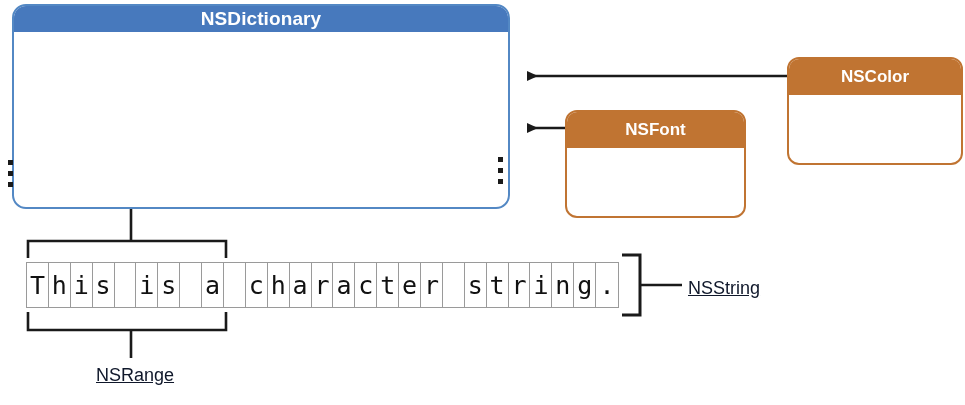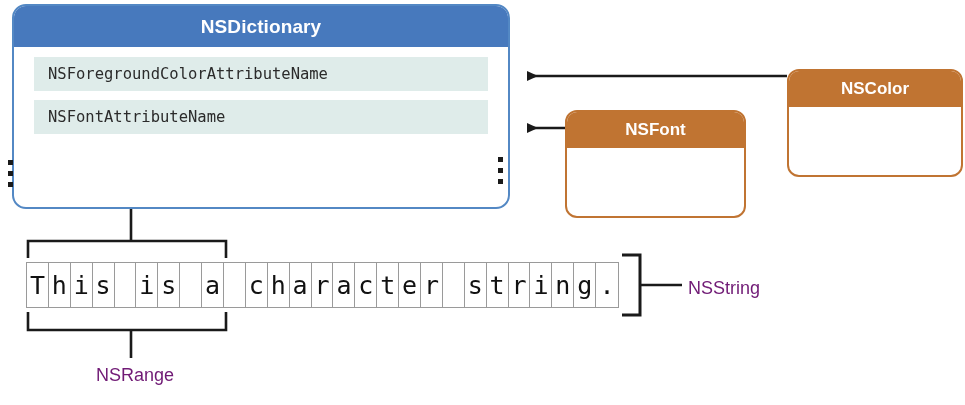--- a/index.html
+++ b/index.html
@@ -25,21 +25,21 @@
     top: 4px;
     width: 498px;
     height: 205px;
     border: 2px solid #5388c4;
     border-radius: 14px;
     background: #ffffff;
     box-sizing: border-box;
     overflow: hidden;
   }
   .dict-header {
-    height: 41px;
+    height: 26px;
     background: #4779bd;
     display: flex;
     align-items: center;
     justify-content: center;
   }
   .dict-header-title {
     color: #ffffff;
     font-size: 19px;
     font-weight: bold;
     letter-spacing: 0.1px;
@@ -93,21 +93,21 @@
     align-items: center;
     justify-content: center;
   }
   .orange-header-title {
     color: #ffffff;
     font-size: 17px;
     font-weight: bold;
     font-family: "Liberation Sans", sans-serif;
   }
   #nsfont-box  { left: 565px; top: 110px; width: 181px; height: 108px; }
-  #nscolor-box { left: 787px; top: 69px;  width: 176px; height: 108px; }
+  #nscolor-box { left: 787px; top: 57px;  width: 176px; height: 108px; }
 
   
   #connectors {
     position: absolute;
     left: 0;
     top: 0;
     width: 965px;
     height: 405px;
     pointer-events: none;
   }
@@ -136,22 +136,23 @@
     color: #111111;
     line-height: 1;
   }
   .char-cell:last-child { border-right: none; }
 
   
   .plain-label {
     position: absolute;
     font-family: "Liberation Sans", sans-serif;
     font-size: 18px;
-    color: #701a75;
+    color: #0f172a;
     white-space: nowrap;
+    text-decoration: underline;
   }
   #nsstring-label { left: 688px; top: 278px; }
   #nsrange-label  { left: 96px;  top: 365px; }
 </style>
 </head>
 <body>
 
 <div id="diagram">
 
   <svg id="connectors" viewBox="0 0 965 405" xmlns="http://www.w3.org/2000/svg">
@@ -184,24 +185,20 @@
 
     <g>
       <path d="M622,255 L640,255 L640,315 L622,315" fill="none" stroke="#1a1a1a" stroke-width="3"></path>
       <line x1="640" y1="285" x2="682" y2="285" stroke="#1a1a1a" stroke-width="2.6"></line>
     </g>
   </svg>
 
   <div class="dict-box">
     <div class="dict-header">
       <span class="dict-header-title">NSDictionary</span>
-    </div>
-    <div class="dict-body">
-      <div class="dict-row">NSForegroundColorAttributeName</div>
-      <div class="dict-row">NSFontAttributeName</div>
     </div>
   </div>
 
   <div class="vdots vdots-left">
     <span></span>
       <span></span>
       <span></span>
   </div>
   <div class="vdots vdots-right">
     <span></span>

